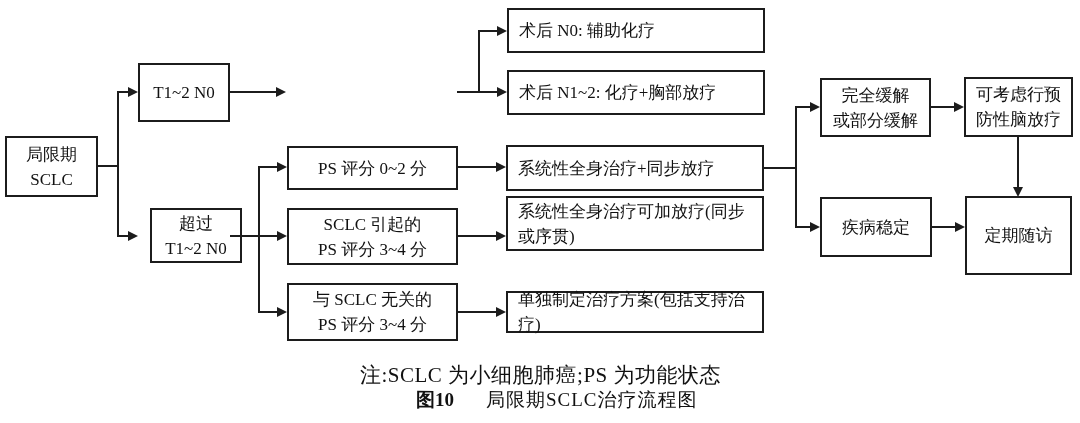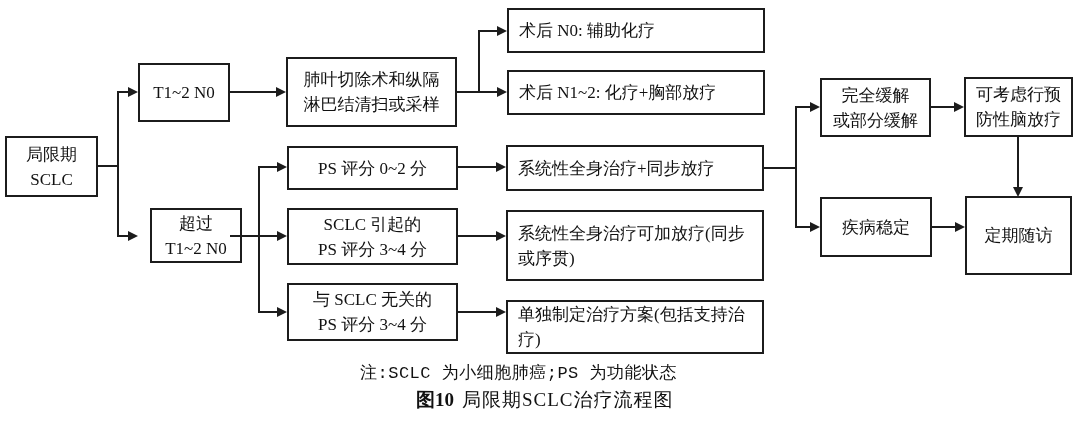--- a/index.html
+++ b/index.html
@@ -10,46 +10,44 @@
   .node{
     position:absolute;box-sizing:border-box;border:2px solid #1c1c1c;background:#fff;
     display:flex;align-items:center;justify-content:center;
     font-size:17px;line-height:25px;text-align:center;white-space:pre-line;
   }
   .node.left{justify-content:flex-start;text-align:left;padding:2px 8px 2px 10px;white-space:normal;}
   .ln{position:absolute;height:2px;background:#1c1c1c;}
   .lv{position:absolute;width:2px;background:#1c1c1c;}
   .ar{position:absolute;width:0;height:0;border-top:5px solid transparent;border-bottom:5px solid transparent;border-left:10px solid #1c1c1c;}
   .ad{position:absolute;width:0;height:0;border-left:5px solid transparent;border-right:5px solid transparent;border-top:10px solid #1c1c1c;}
-  .note{position:absolute;left:360px;top:361px;font-size:17px;letter-spacing:0.5px;font-family:Liberation Mono, monospace;}
+  .note{position:absolute;left:360px;top:361px;font-size:21px;letter-spacing:0.5px;}
   .caption{position:absolute;left:416px;top:387px;font-size:19px;letter-spacing:1px;}
-  .cap-prefix{font-weight:bold;margin-right:8px;letter-spacing:0;}
+  .cap-prefix{font-weight:bold;margin-right:32px;letter-spacing:0;}
 </style>
 </head>
 <body>
 
 <div id="stage">
 
   <div class="node" style="left:5px;top:136px;width:93px;height:61px">局限期
 SCLC</div>
   <div class="node" style="left:138px;top:63px;width:92px;height:59px">T1~2 N0</div>
   <div class="node" style="left:150px;top:208px;width:92px;height:55px">超过
 T1~2 N0</div>
-  <div class="node" style="left:286px;top:57px;width:171px;height:70px">肺叶切除术和纵隔
-淋巴结清扫或采样</div>
   <div class="node left" style="left:507px;top:8px;width:258px;height:45px">术后 N0: 辅助化疗</div>
   <div class="node left" style="left:507px;top:70px;width:258px;height:45px">术后 N1~2: 化疗+胸部放疗</div>
   <div class="node" style="left:287px;top:146px;width:171px;height:44px">PS 评分 0~2 分</div>
   <div class="node" style="left:287px;top:208px;width:171px;height:57px">SCLC 引起的
 PS 评分 3~4 分</div>
   <div class="node" style="left:287px;top:283px;width:171px;height:58px">与 SCLC 无关的
 PS 评分 3~4 分</div>
   <div class="node left" style="left:506px;top:145px;width:258px;height:46px">系统性全身治疗+同步放疗</div>
-  <div class="node left" style="left:506px;top:210px;width:258px;height:71px">系统性全身治疗可加放疗(同步或序贯)</div>
-  <div class="node left" style="left:506px;top:300px;width:258px;height:54px">单独制定治疗方案(包括支持治疗)</div>
+  <div class="node left" style="left:506px;top:196px;width:258px;height:55px">系统性全身治疗可加放疗(同步或序贯)</div>
+  <div class="node left" style="left:506px;top:291px;width:258px;height:42px">单独制定治疗方案(包括支持治疗)</div>
   <div class="node" style="left:964px;top:77px;width:109px;height:60px">可考虑行预
 防性脑放疗</div>
   <div class="node" style="left:820px;top:78px;width:111px;height:59px">完全缓解
 或部分缓解</div>
   <div class="node" style="left:820px;top:197px;width:112px;height:60px">疾病稳定</div>
   <div class="node" style="left:965px;top:196px;width:107px;height:79px">定期随访</div>
 
   <div class="ln" style="left:98px;top:165px;width:20px"></div>
   <div class="lv" style="left:117px;top:91px;height:146px"></div>
   <div class="ln" style="left:117px;top:91px;width:12px"></div>

